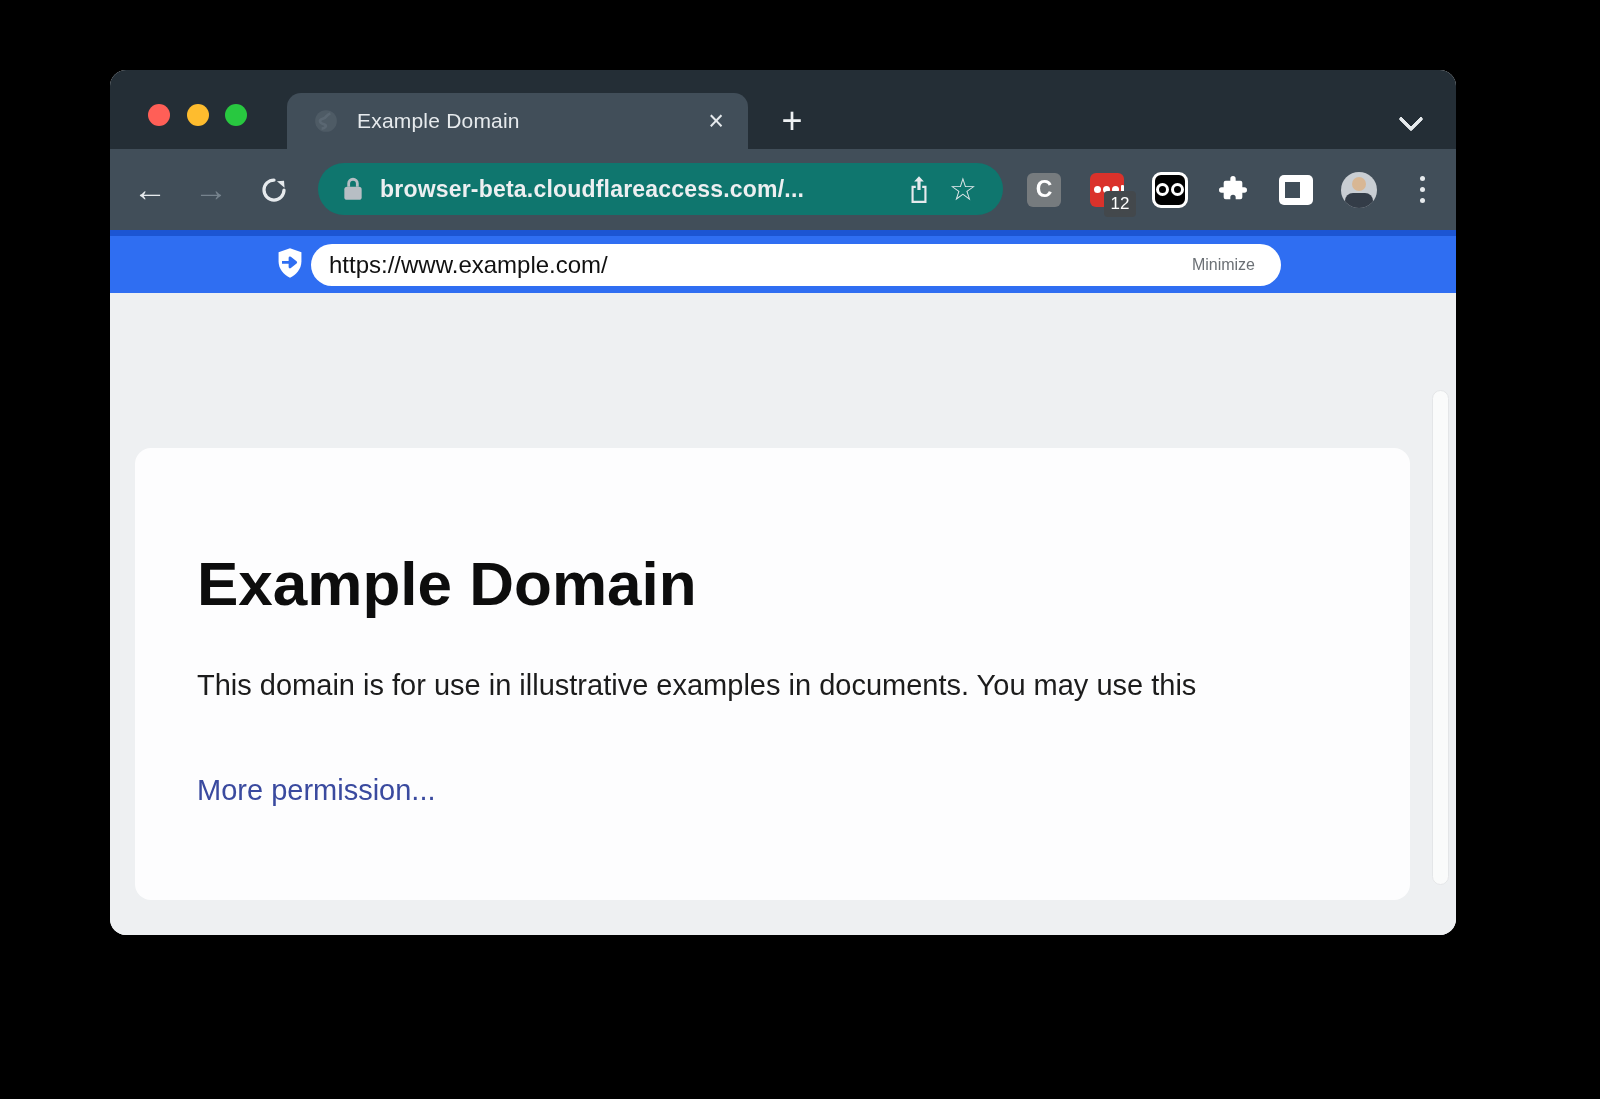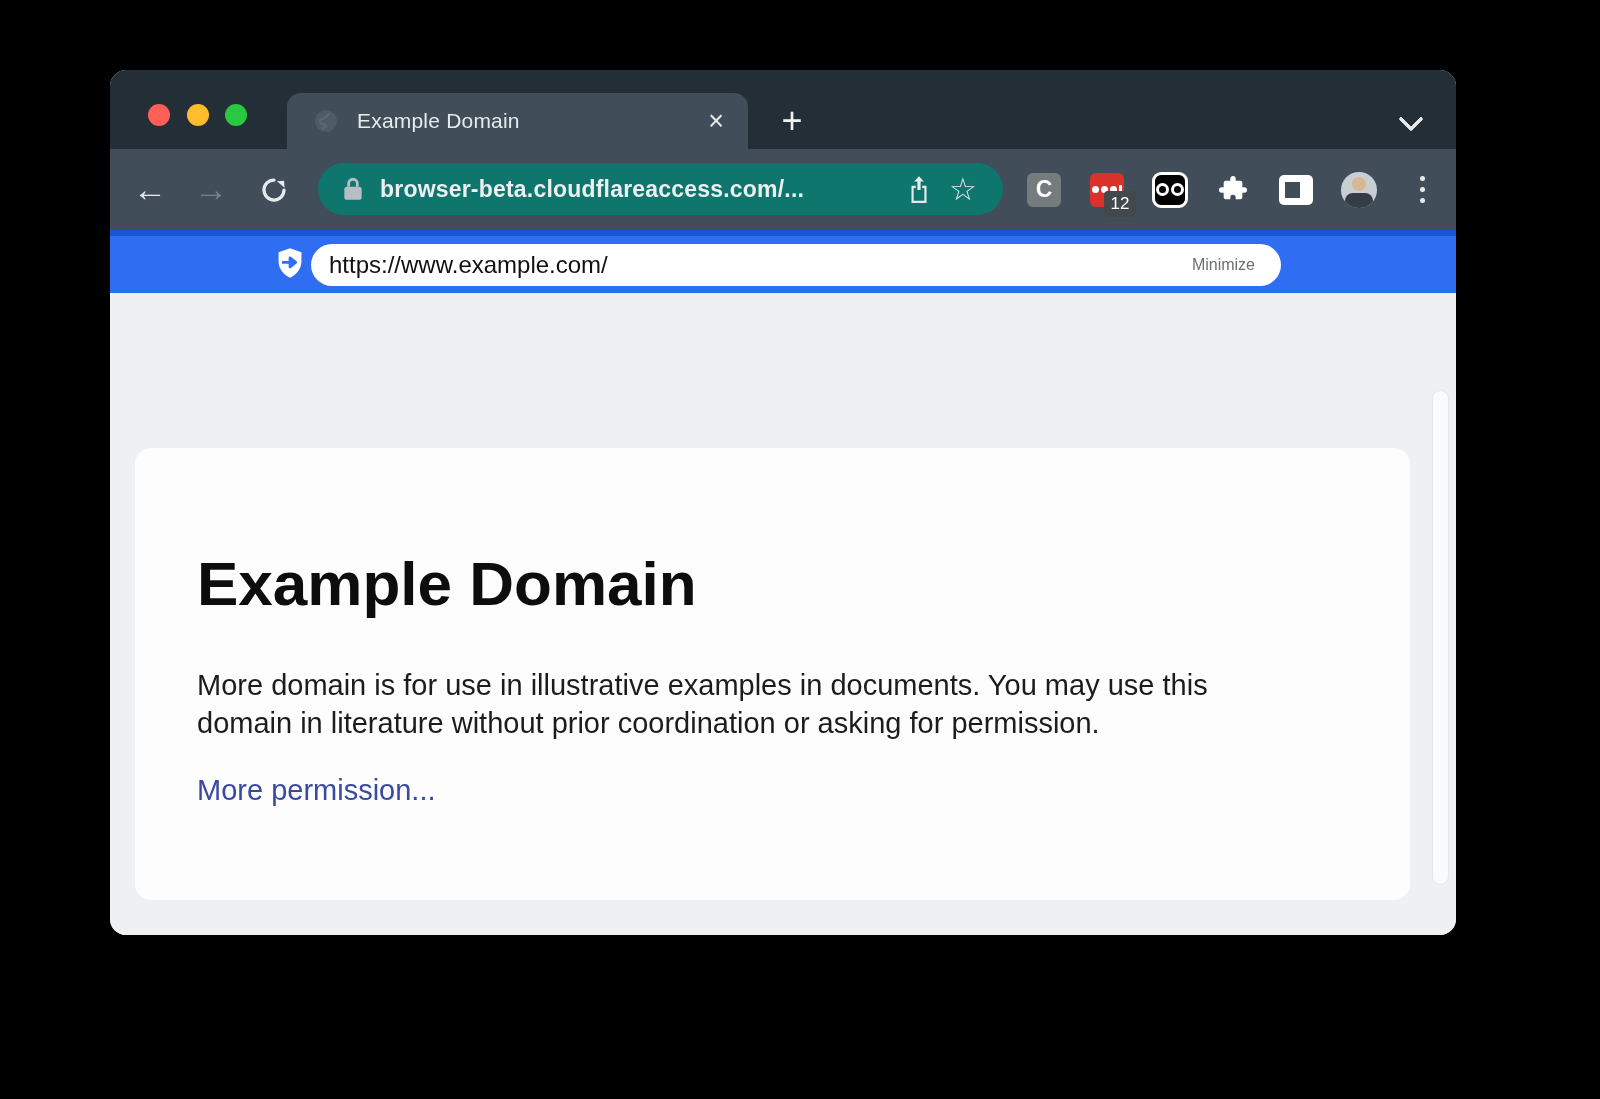--- a/index.html
+++ b/index.html
@@ -47,21 +47,21 @@
     background:#0f766e; display:flex; align-items:center; padding:0 18px 0 24px;
   }
   .omnibox-url { color:#edeff1; font-size:23px; font-weight:600; letter-spacing:.2px; margin-left:16px; flex:1; white-space:nowrap; overflow:hidden; }
   .omni-icon { flex:0 0 auto; display:flex; align-items:center; justify-content:center; width:44px; height:44px; }
   .star-glyph { color:#e6eaed; font-size:31px; line-height:1; }
 
   .ext-row { position:absolute; left:916px; top:0; height:81px; display:flex; align-items:center; gap:27px; }
   .ext-slot { width:36px; height:36px; position:relative; display:flex; align-items:center; justify-content:center; }
 
   .ext-c { width:34px; height:34px; border-radius:6px; background:#767b7e; color:#fff; font-size:23px; font-weight:700; display:flex; align-items:center; justify-content:center; }
-  .ext-red { width:34px; height:34px; border-radius:6px; background:#da322b; position:relative; display:flex; align-items:center; justify-content:center; gap:2px; }
+  .ext-red { width:34px; height:34px; border-radius:6px; background:#da322b; position:relative; display:flex; align-items:center; justify-content:flex-end; gap:2px; }
   .ext-red .dot { width:7px; height:7px; border-radius:50%; background:#fff; }
   .ext-red .bar { width:3px; height:10px; background:#fff; border-radius:1px; }
   .ext-badge { position:absolute; right:-12px; bottom:-10px; min-width:32px; height:26px; background:#43484c; color:#fff; font-size:17px; border-radius:4px; display:flex; align-items:center; justify-content:center; padding:0 4px; }
   .ext-dark { width:36px; height:36px; border-radius:9px; background:#000; border:3px solid #fff; display:flex; align-items:center; justify-content:center; gap:2px; }
   .ext-dark .ring { width:13px; height:13px; border:3px solid #fff; border-radius:50%; }
   .sidepanel { width:34px; height:30px; background:#fff; border-radius:5px; position:relative; }
   .sidepanel::after { content:""; position:absolute; left:6px; top:7px; width:15px; height:16px; background:#414e59; }
   .avatar { width:36px; height:36px; border-radius:50%; background:#c9ced3; overflow:hidden; position:relative; }
   .avatar .head { position:absolute; left:11px; top:5px; width:14px; height:14px; border-radius:50%; background:#d8b794; }
   .avatar .body { position:absolute; left:4px; top:21px; width:28px; height:16px; border-radius:8px 8px 0 0; background:#333c47; }
@@ -197,22 +197,21 @@
       <div class="iso-pill">
         <input class="iso-url" type="text" value="https://www.example.com/" style="">
         <span class="iso-minimize">Minimize</span>
       </div>
     </div>
 
     <div class="page">
       <div class="card">
         <h1 class="page-heading">Example Domain</h1>
         <p class="page-body">
-          <span>More domain is for use in illustrative examples in documents. You may use this</span><br>
-          <span>domain in literature without prior coordination or asking for permission.</span>
+          <span>This domain is for use in illustrative examples in documents. You may use this</span><br>
         </p>
         <a class="page-link" href="#">More permission...</a>
       </div>
       <div class="scrollbar-thumb"></div>
     </div>
 
   </div>
 </div>
 
 </body></html>

